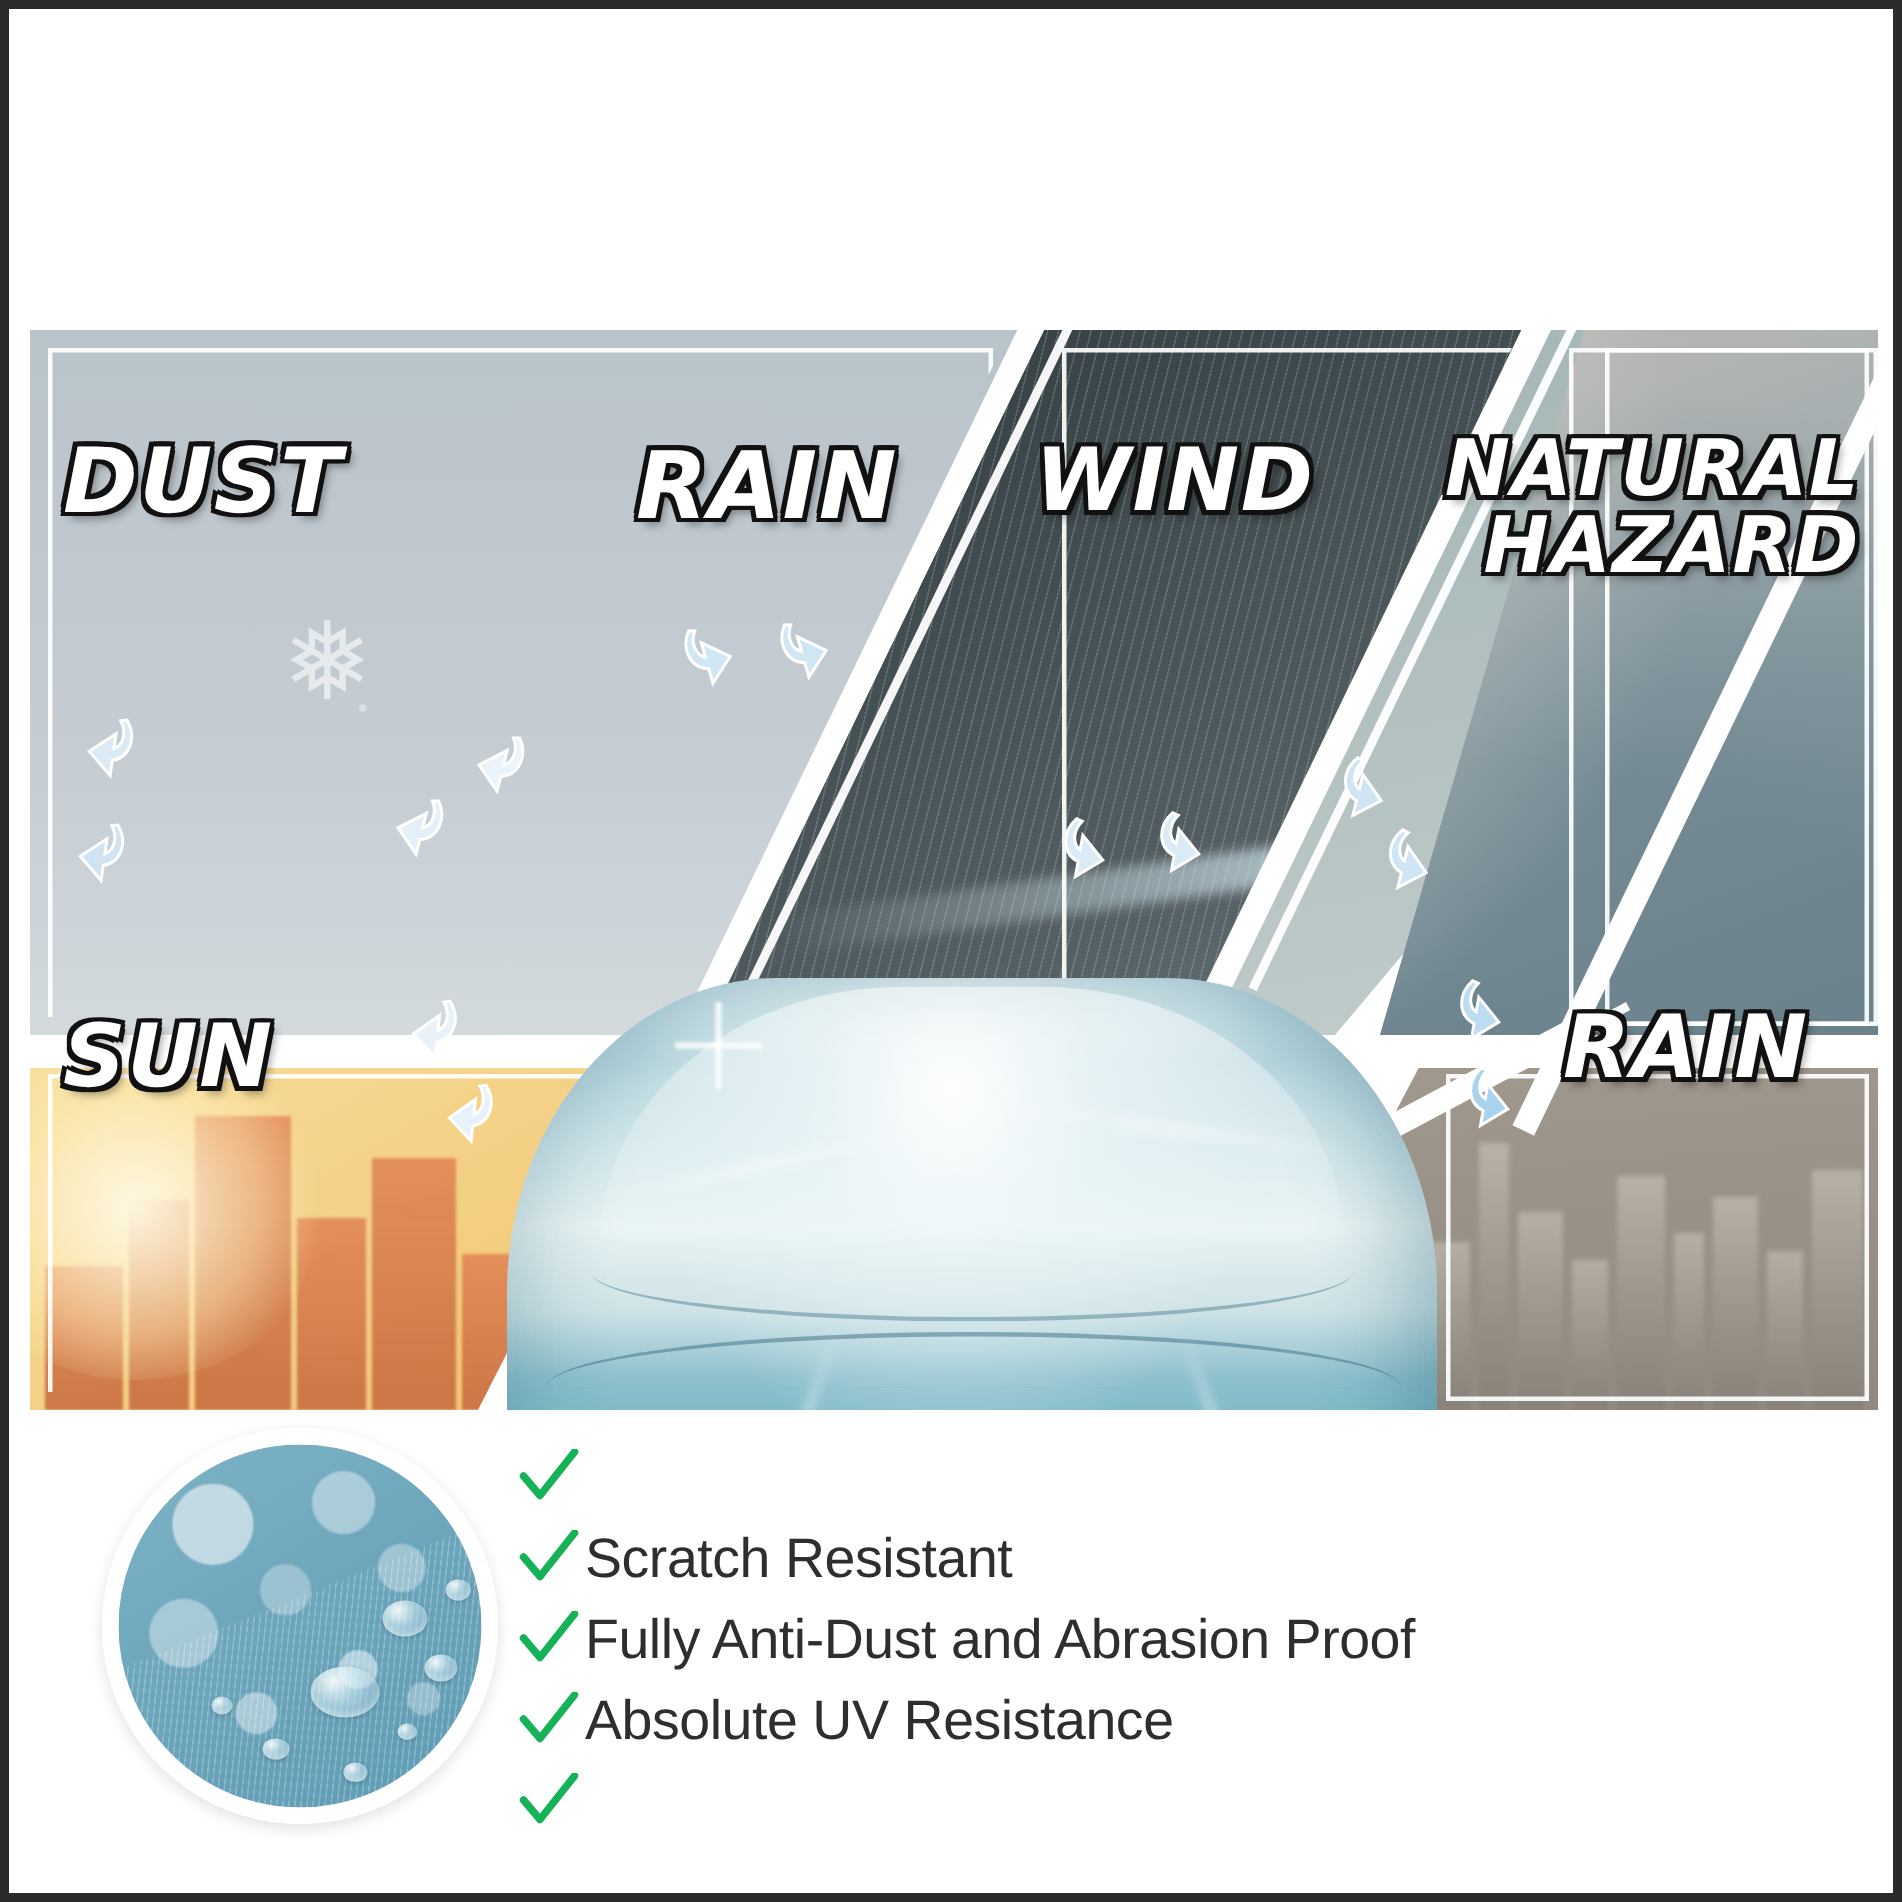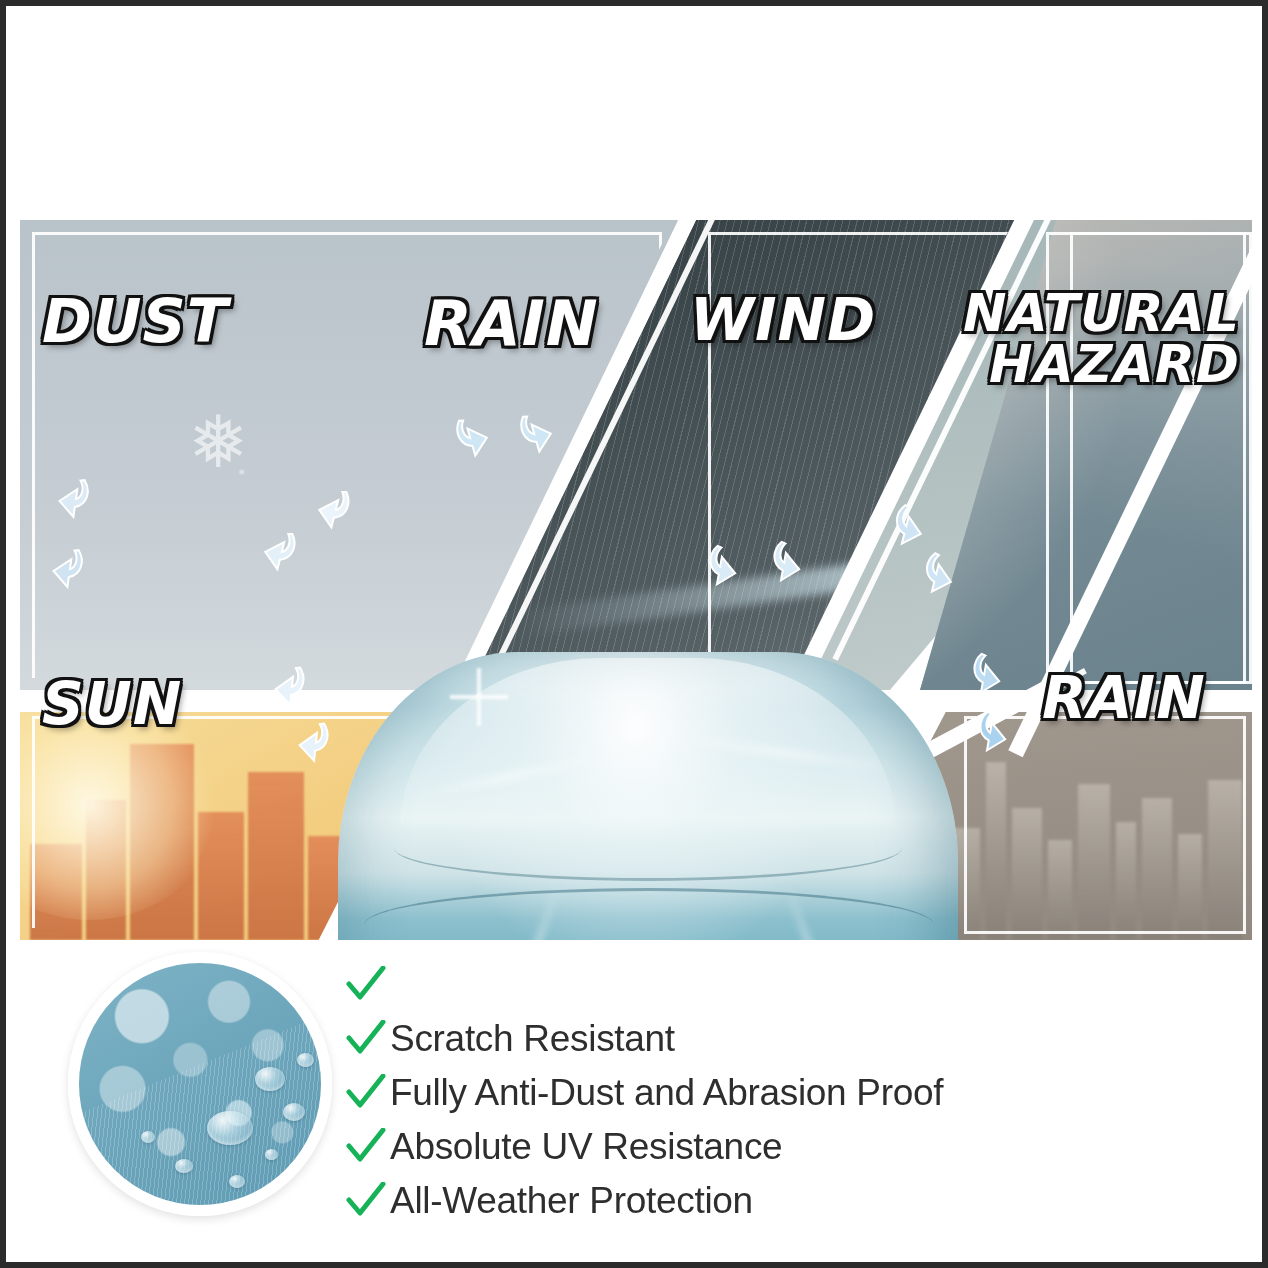--- a/index.html
+++ b/index.html
@@ -704,17 +704,16 @@
           </svg>
       </span>
       <span class="feature-text">Absolute UV Resistance</span>
     </div>
     <div class="feature-row">
       <span class="check">
         <svg width="40" height="38" viewBox="0 0 40 38">
             <path d="M3 18 L14 31 L37 2" fill="none" stroke="#16b257" stroke-width="5" stroke-linecap="round" stroke-linejoin="round"></path>
           </svg>
       </span>
-      <span class="feature-text">All-Weather Protection</span>
     </div>
   </div>
 
 </div>
 
 </body></html>

